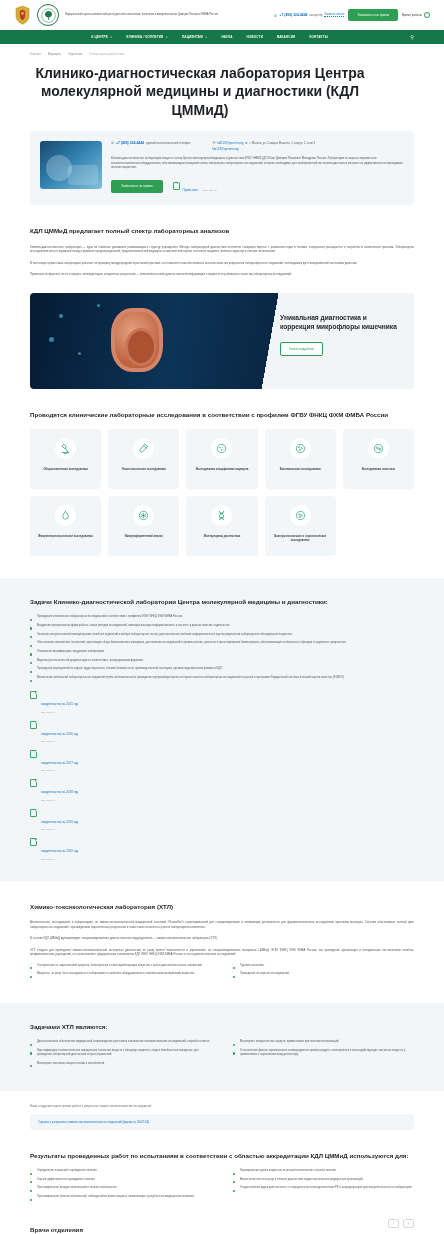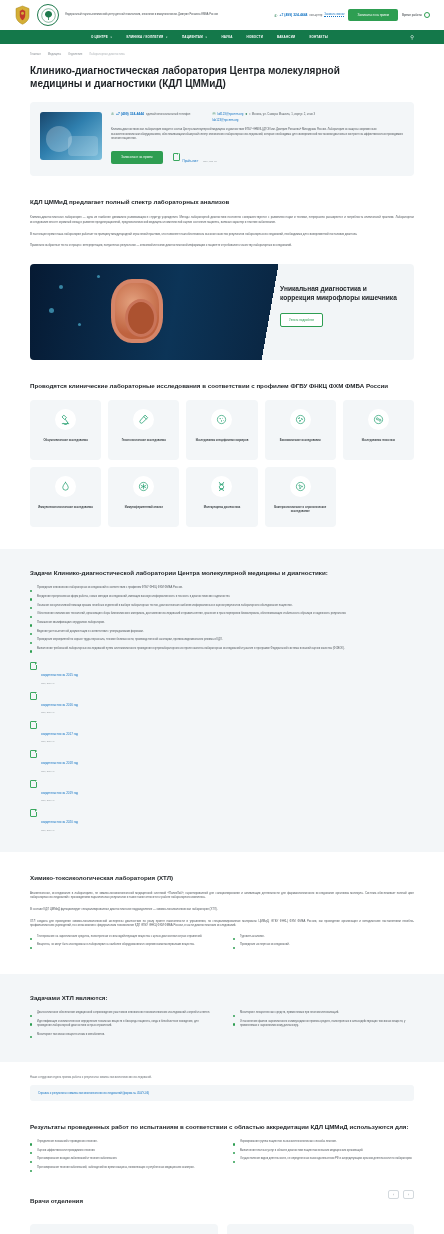--- a/index.html
+++ b/index.html
@@ -59,22 +59,22 @@
   
   .crumbs {
     display: flex; gap: 7px; padding: 8px 30px 0 30px;
     font-size: 2.8px; color: #8b9196;
   }
   .crumbs a { color: #8b9196; text-decoration: none; cursor: pointer; }
   .crumbs .last { color: #b0b5b9; }
 
   
   .page-title {
-    padding: 8px 30px 0 30px; font-size: 10px; line-height: 1.32;
-    font-weight: bold; color: #1e2226; max-width: 400px;
+    padding: 8px 30px 0 30px; font-size: 14px; line-height: 1.32;
+    font-weight: bold; color: #1e2226; max-width: 400px; text-align: center;
   }
 
   
   .hero {
     margin: 12px 30px 0 30px; background: #f3f6f8;
     border-radius: 4px; padding: 10px; display: flex; gap: 9px;
   }
   .hero-img {
     width: 62px; height: 48px; border-radius: 3px; flex: none;
     background: linear-gradient(140deg,#19476d 0%,#2f7fae 45%,#7fc0dd 100%);

